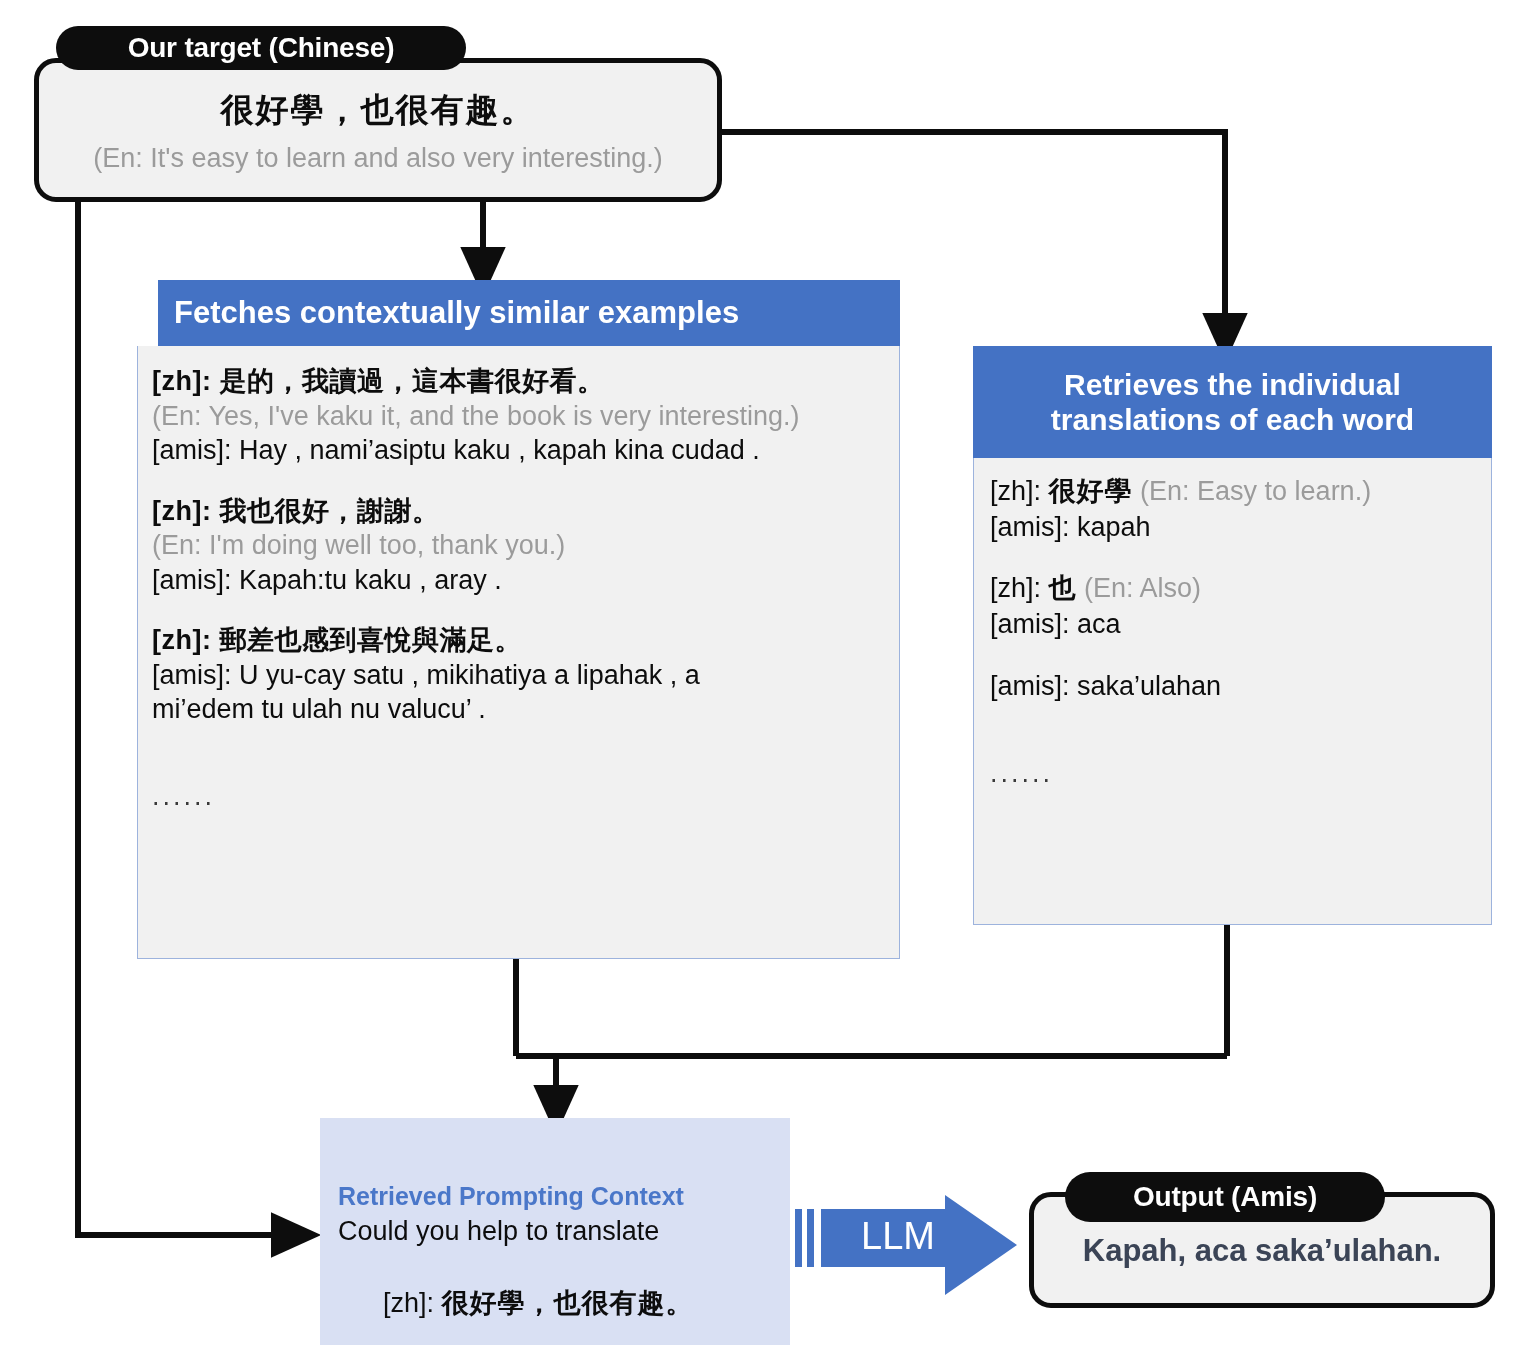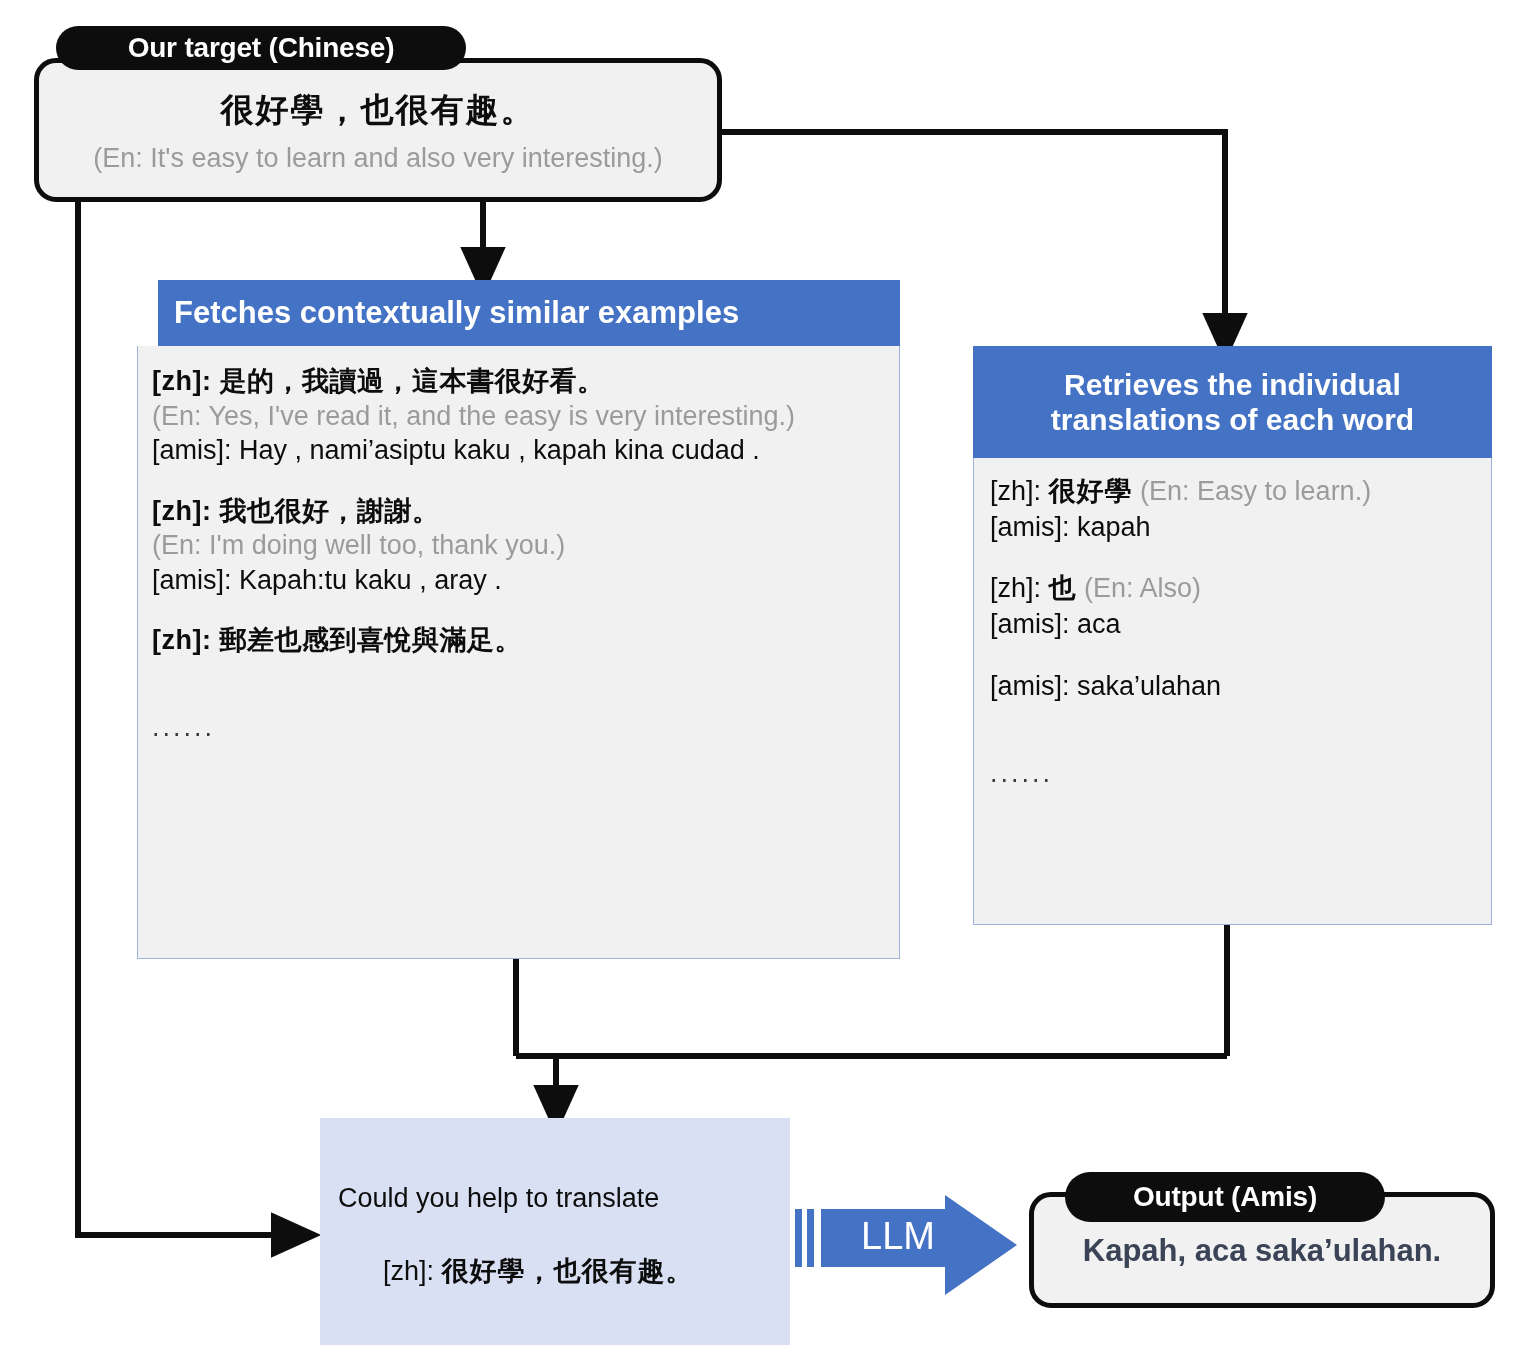--- a/index.html
+++ b/index.html
@@ -263,32 +263,34 @@
     <div id="target-en">(En: It's easy to learn and also very interesting.)</div>
   </div>
   <div id="target-pill" class="pill">Our target (Chinese)</div>
 
   <div id="panel-left" class="panel">
     <div class="panel-head">Fetches contextually similar examples</div>
     <div class="panel-body">
 
       <div class="ex-block">
         <div class="ln zh">[zh]: 是的，我讀過，這本書很好看。</div>
-        <div class="ln en">(En: Yes, I've read it, and the easy is very interesting.)</div>
+        <div class="ln en">(En: Yes, I've kaku it, and the book is very interesting.)</div>
         <div class="ln">[amis]: Hay , nami’asiptu kaku , kapah kina cudad .</div>
       </div>
 
       <div class="ex-block">
         <div class="ln zh">[zh]: 我也很好，謝謝。</div>
         <div class="ln en">(En: I'm doing well too, thank you.)</div>
         <div class="ln">[amis]: Kapah:tu kaku , aray .</div>
       </div>
 
       <div class="ex-block">
         <div class="ln zh">[zh]: 郵差也感到喜悅與滿足。</div>
+        <div class="ln">[amis]: U yu-cay satu , mikihatiya a lipahak , a
+mi’edem tu ulah nu valucu’ .</div>
       </div>
 
       <div class="ln gap"></div>
       <div class="ln dots">......</div>
     </div>
   </div>
 
   <div id="panel-right" class="panel">
     <div class="panel-head">Retrieves the individual translations of each word</div>
     <div class="panel-body">
@@ -310,20 +312,21 @@
       <div class="ex-block">
         <div class="pair-line">[amis]: saka’ulahan</div>
       </div>
 
       <div class="ln gap"></div>
       <div class="ln dots">......</div>
     </div>
   </div>
 
   <div id="context-box">
+    <div id="ctx-title">Retrieved Prompting Context</div>
     <div id="ctx-line1">Could you help to translate</div>
     <div id="ctx-line2">
       <span>[zh]: </span><span class="zhw">很好學，也很有趣。</span>
     </div>
   </div>
 
   <svg id="llm-arrow" viewBox="0 0 222 100">
     <rect x="0" y="14" width="7" height="58" fill="#4472c4"></rect>
     <rect x="12" y="14" width="7" height="58" fill="#4472c4"></rect>
     <path d="M26,14 L150,14 L150,0 L222,50 L150,100 L150,72 L26,72 Z" fill="#4472c4"></path>

